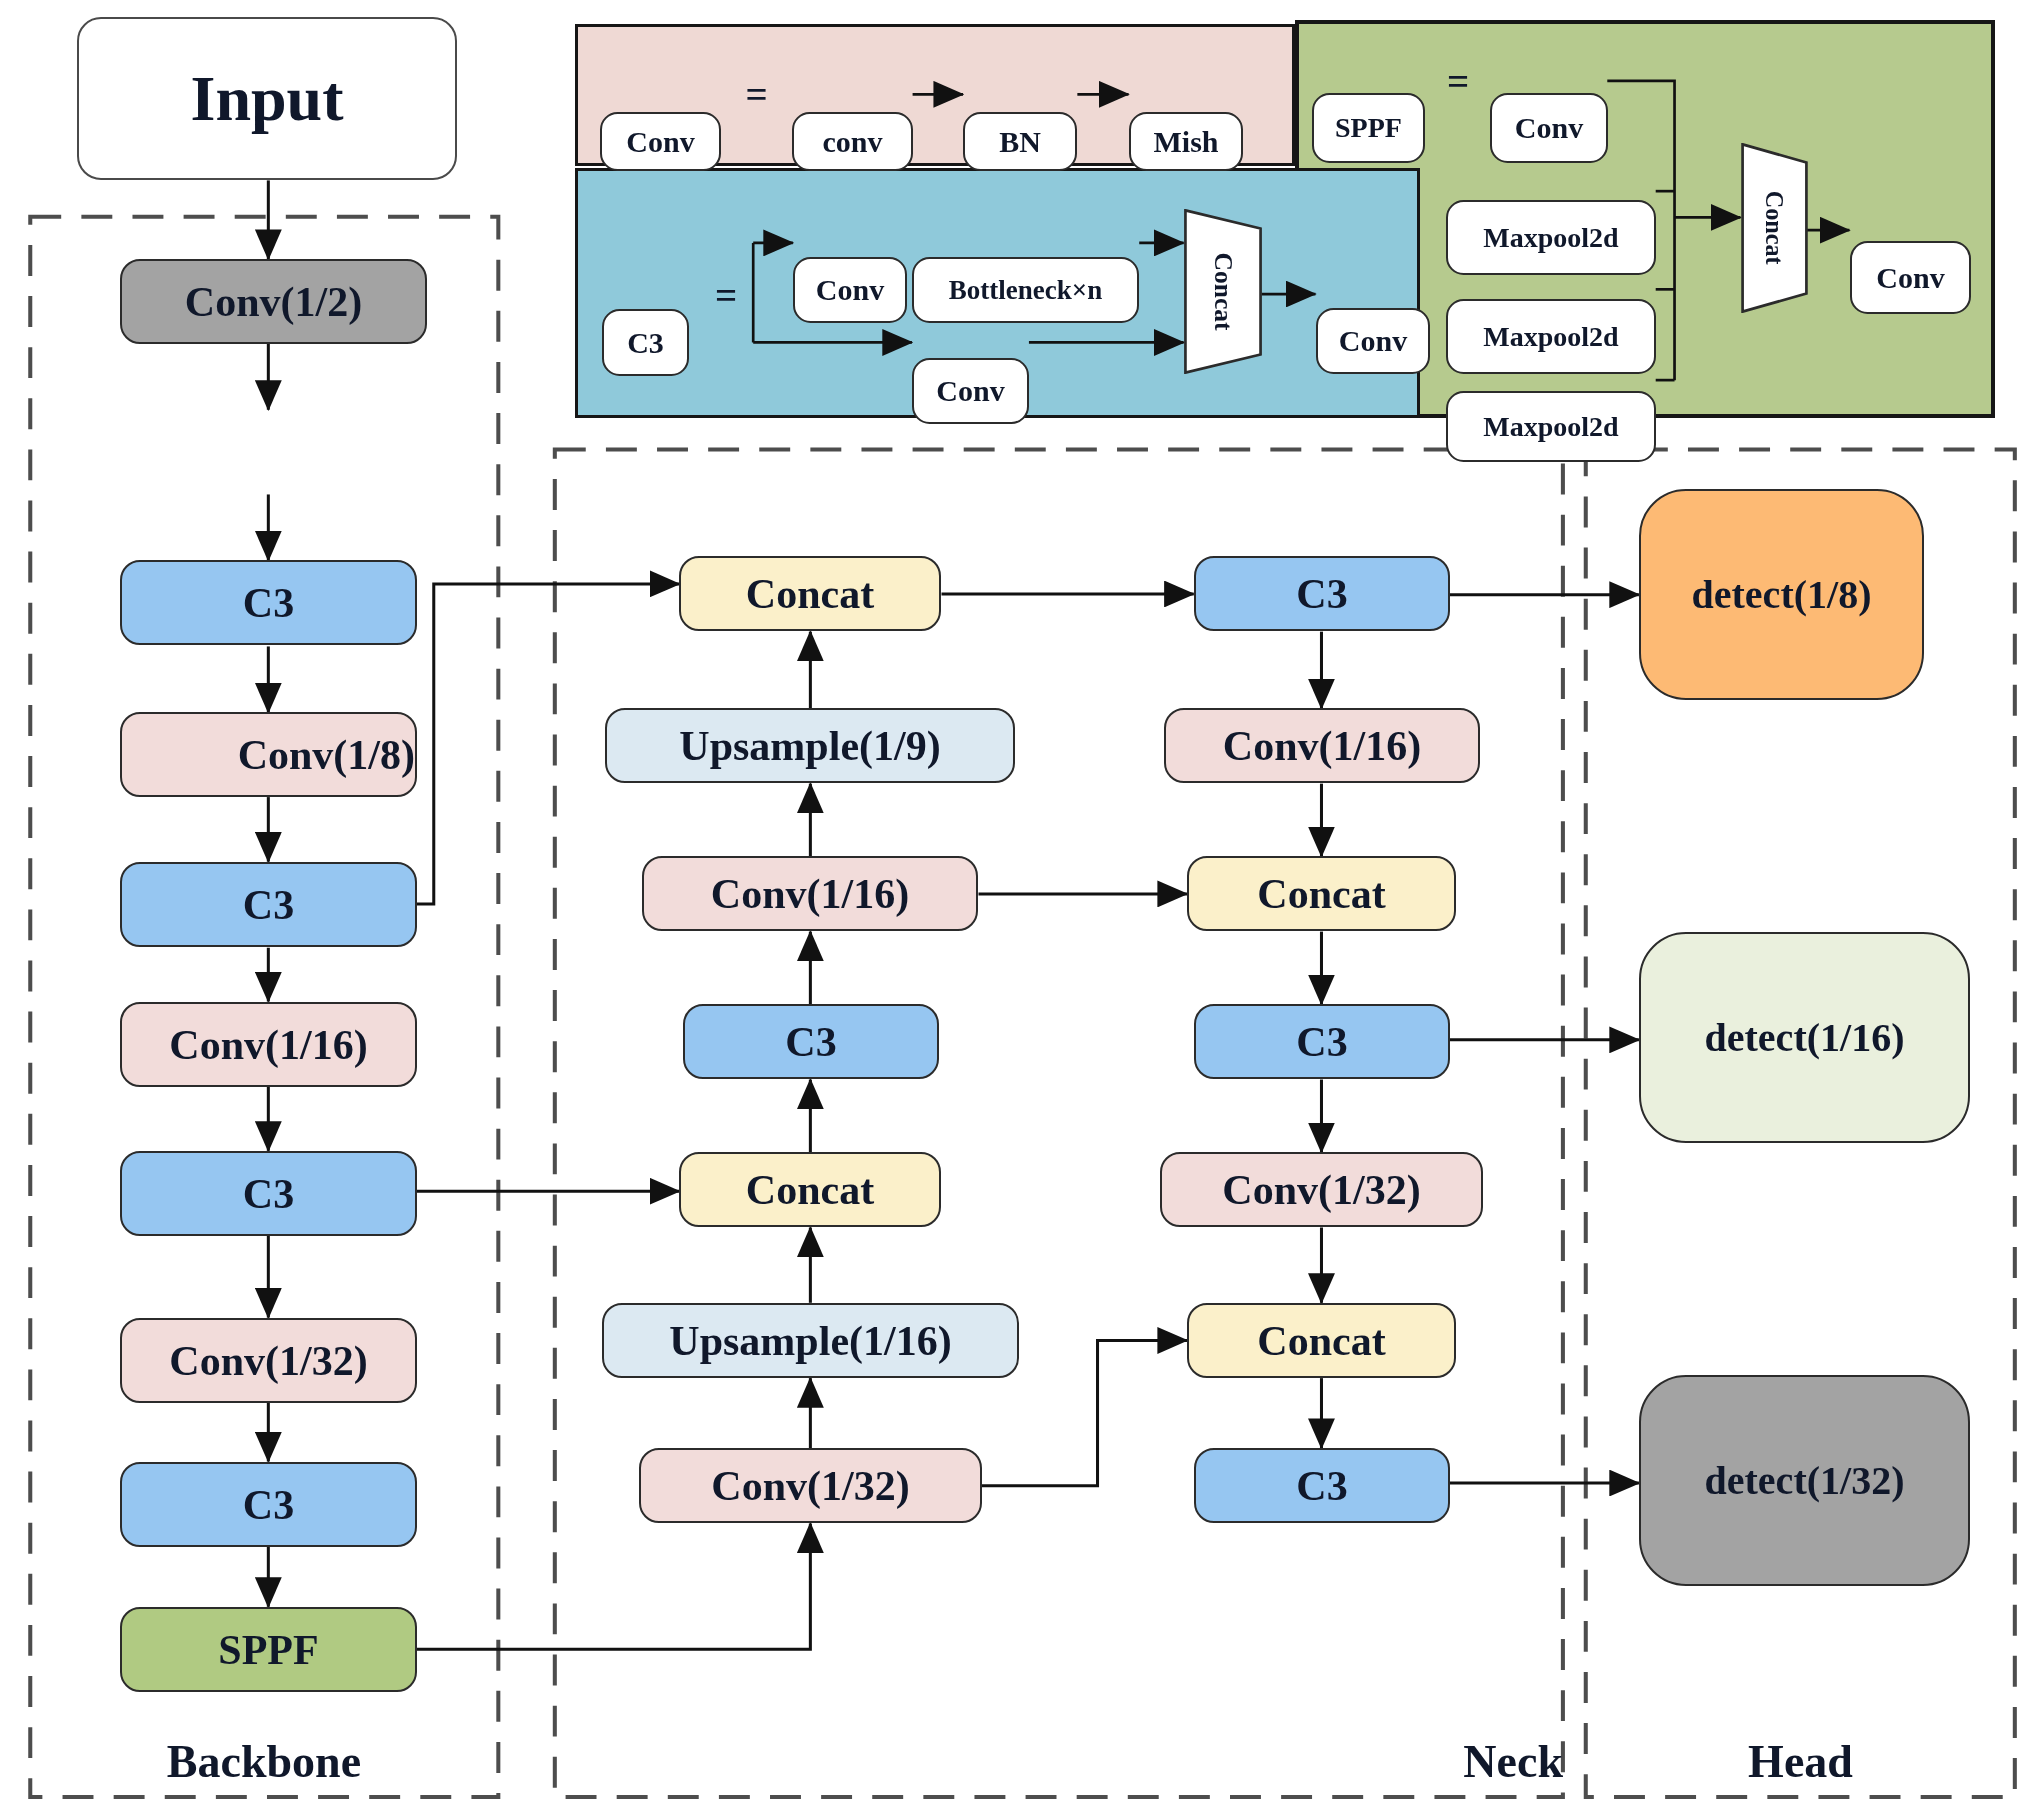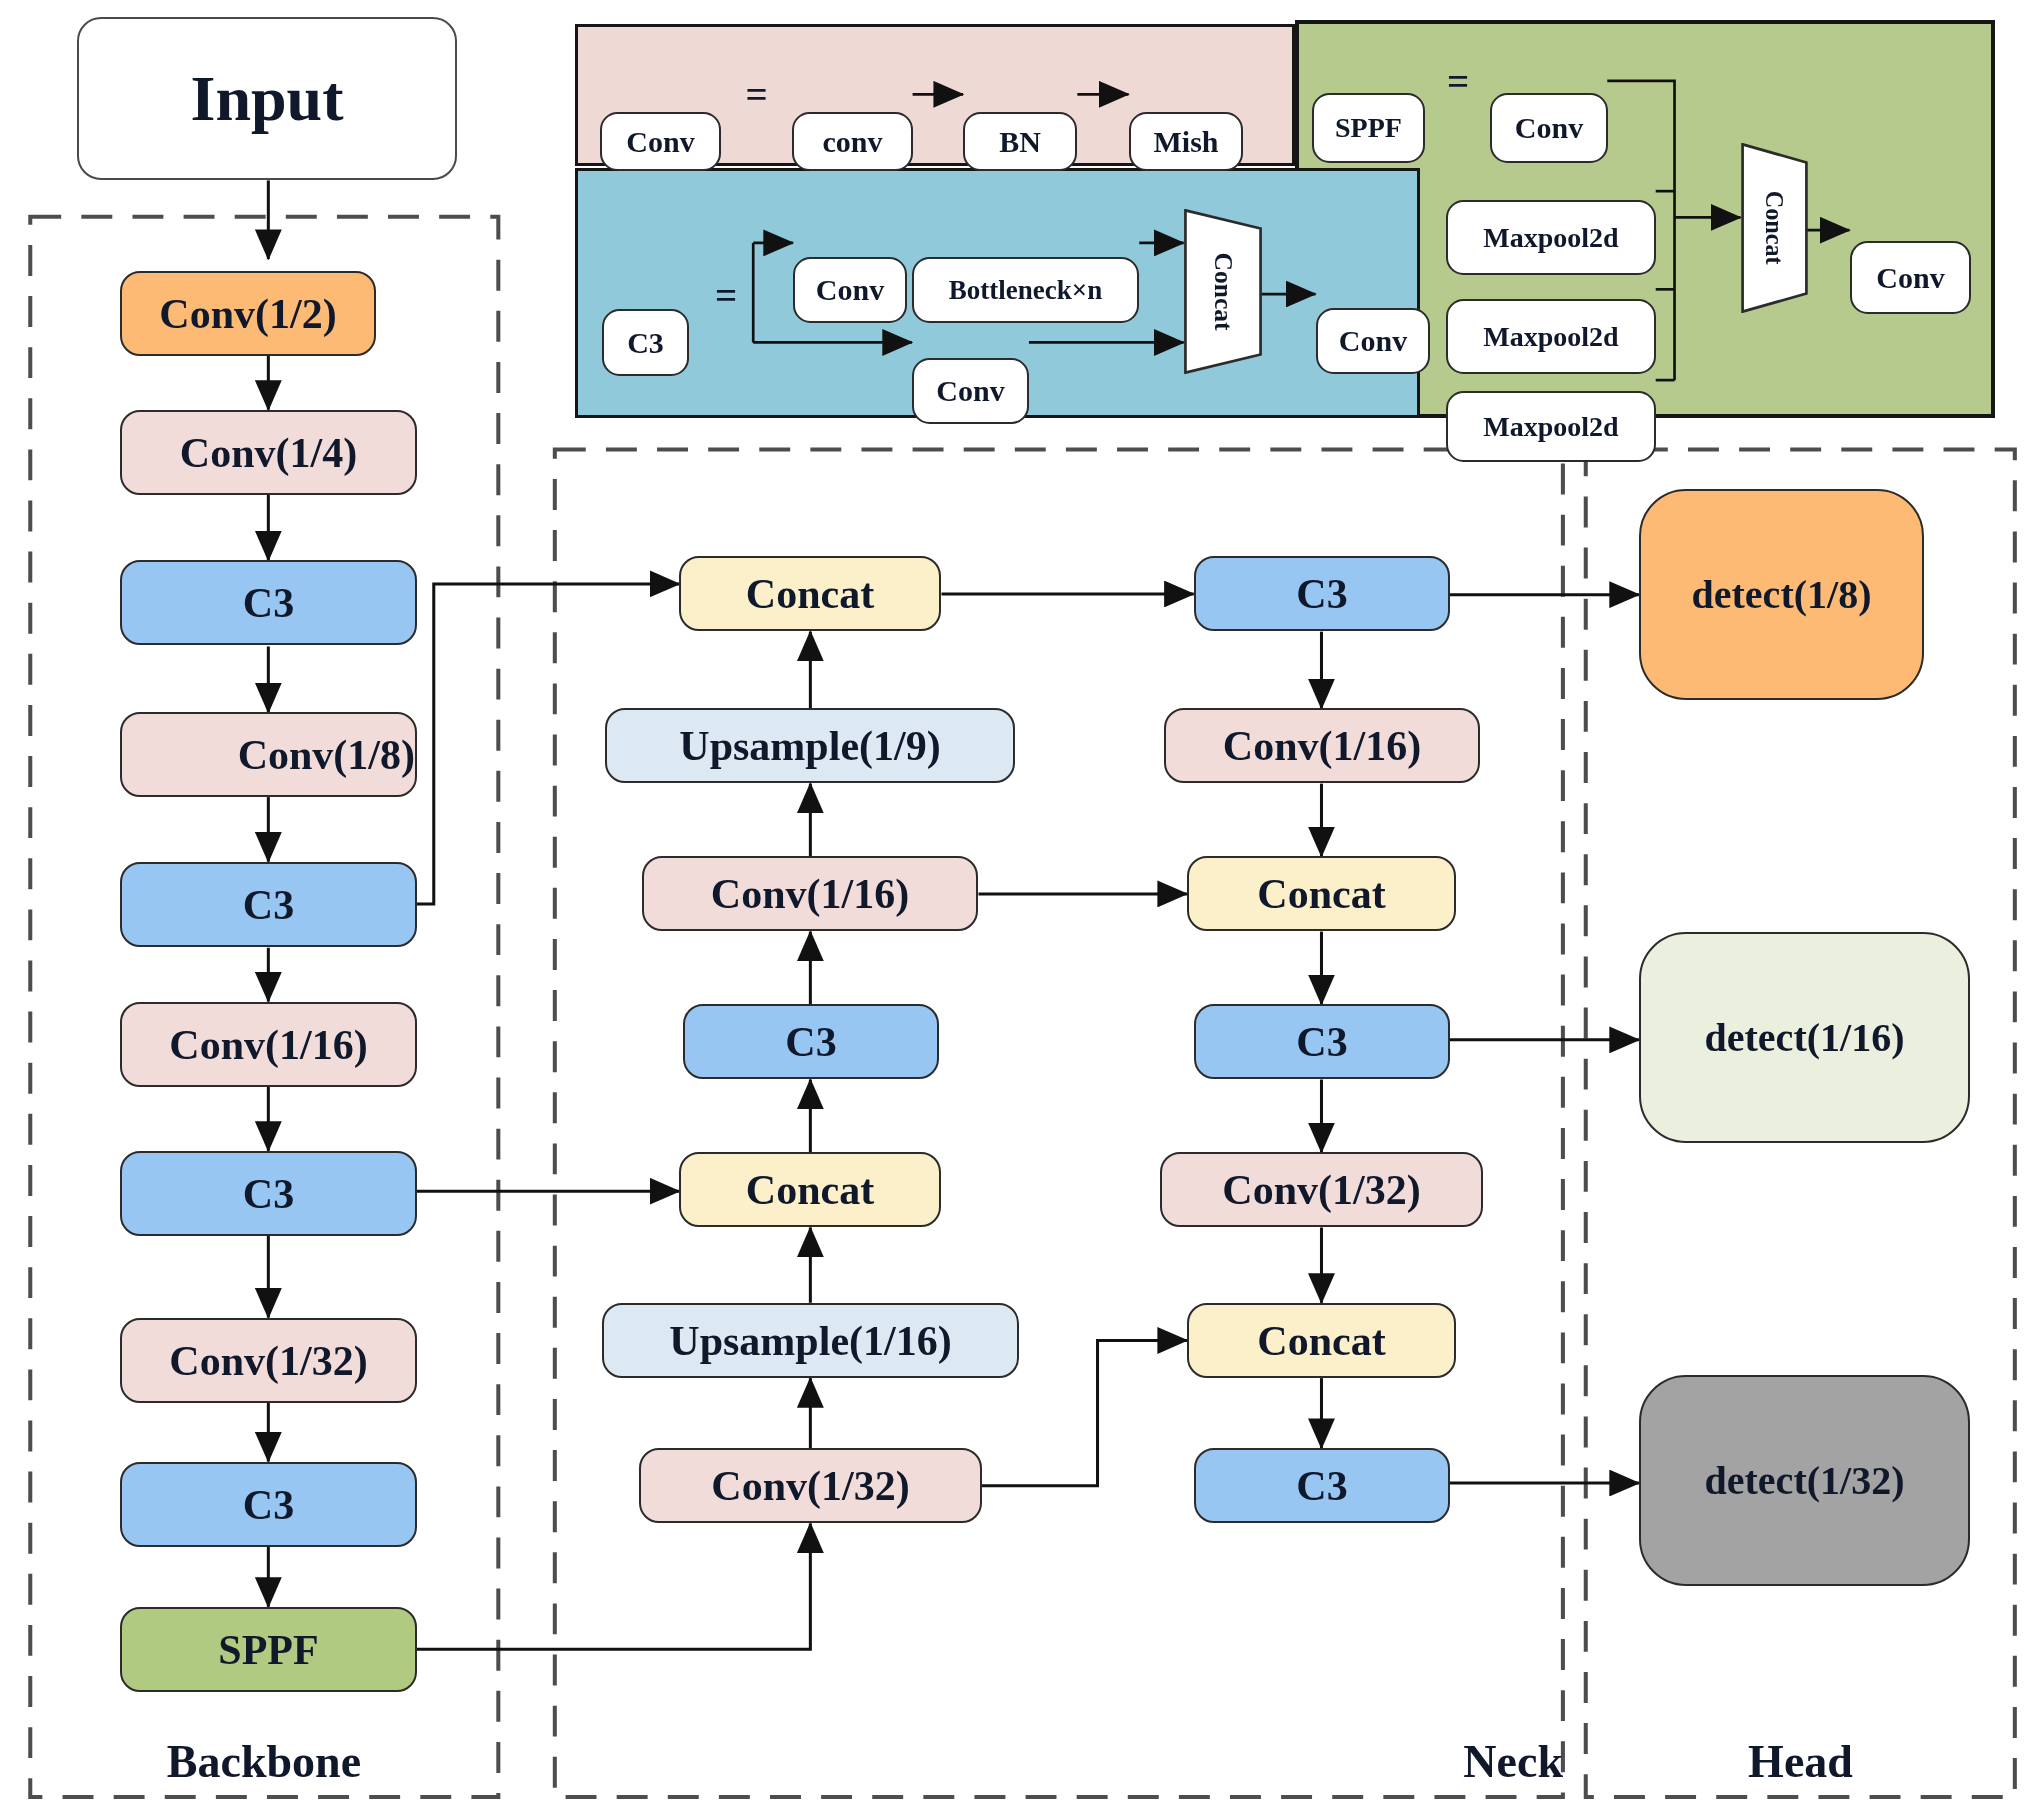--- a/index.html
+++ b/index.html
@@ -111,25 +111,22 @@
       <path d="M2462,565 H2490"></path>
       <path d="M2490,323 H2588" marker-end="url(#ah)"></path>
       <path d="M2687,342 H2750" marker-end="url(#ah)"></path>
     </g>
   </svg>
 
   <div class="node inputbox" style="left: 77px; top: 17px; width: 380px; height: 163px; background: rgb(255, 255, 255);">
       <span>Input</span>
     </div>
 
-  <div class="node" style="left: 120px; top: 271px; width: 256px; height: 85px; background: #fdba74;">
+  <div class="node" style="left: 120px; top: 259px; width: 307px; height: 85px; background: #a3a3a3;">
       <span>Conv(1/2)</span>
-    </div>
-  <div class="node" style="left: 120px; top: 410px; width: 297px; height: 85px; background: rgb(242, 220, 218);">
-      <span>Conv(1/4)</span>
     </div>
   <div class="node" style="left: 120px; top: 560px; width: 297px; height: 85px; background: rgb(150, 198, 241);">
       <span>C3</span>
     </div>
   <div class="node" style="left: 120px; top: 712px; width: 297px; height: 85px; background: rgb(242, 220, 218); justify-content: flex-end;">
       <span>Conv(1/8)</span>
     </div>
   <div class="node" style="left: 120px; top: 862px; width: 297px; height: 85px; background: rgb(150, 198, 241);">
       <span>C3</span>
     </div>

